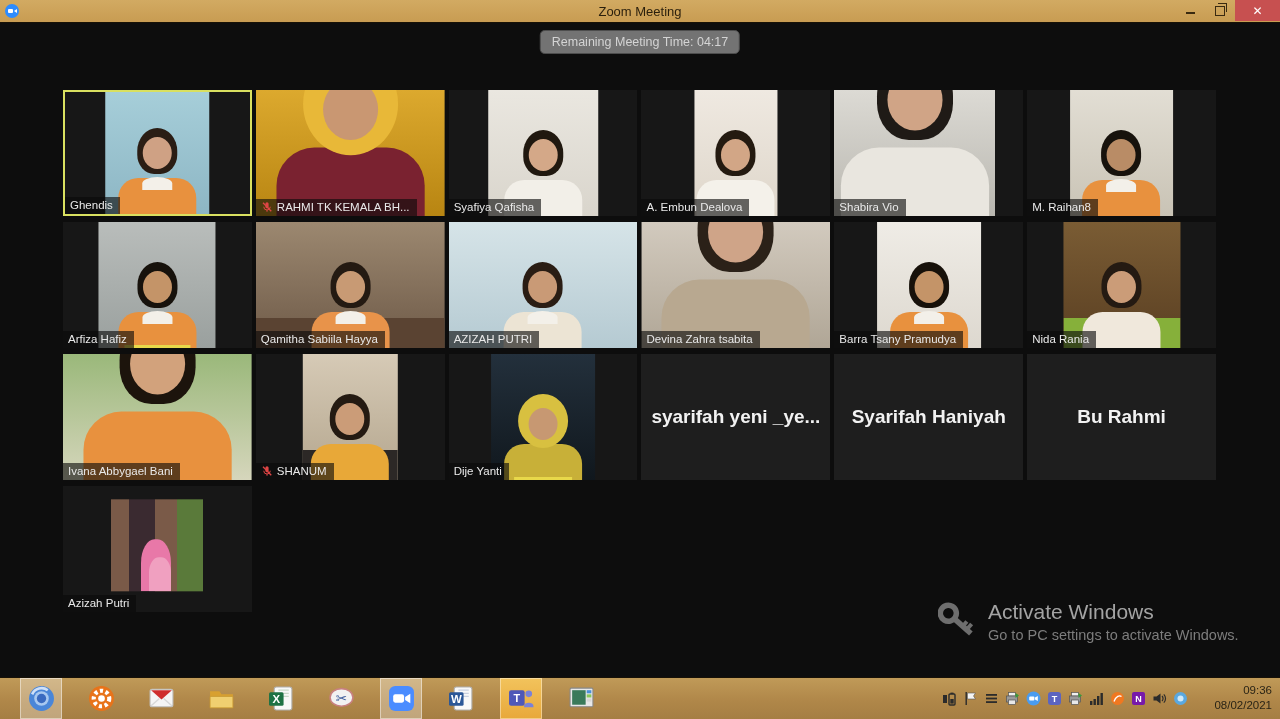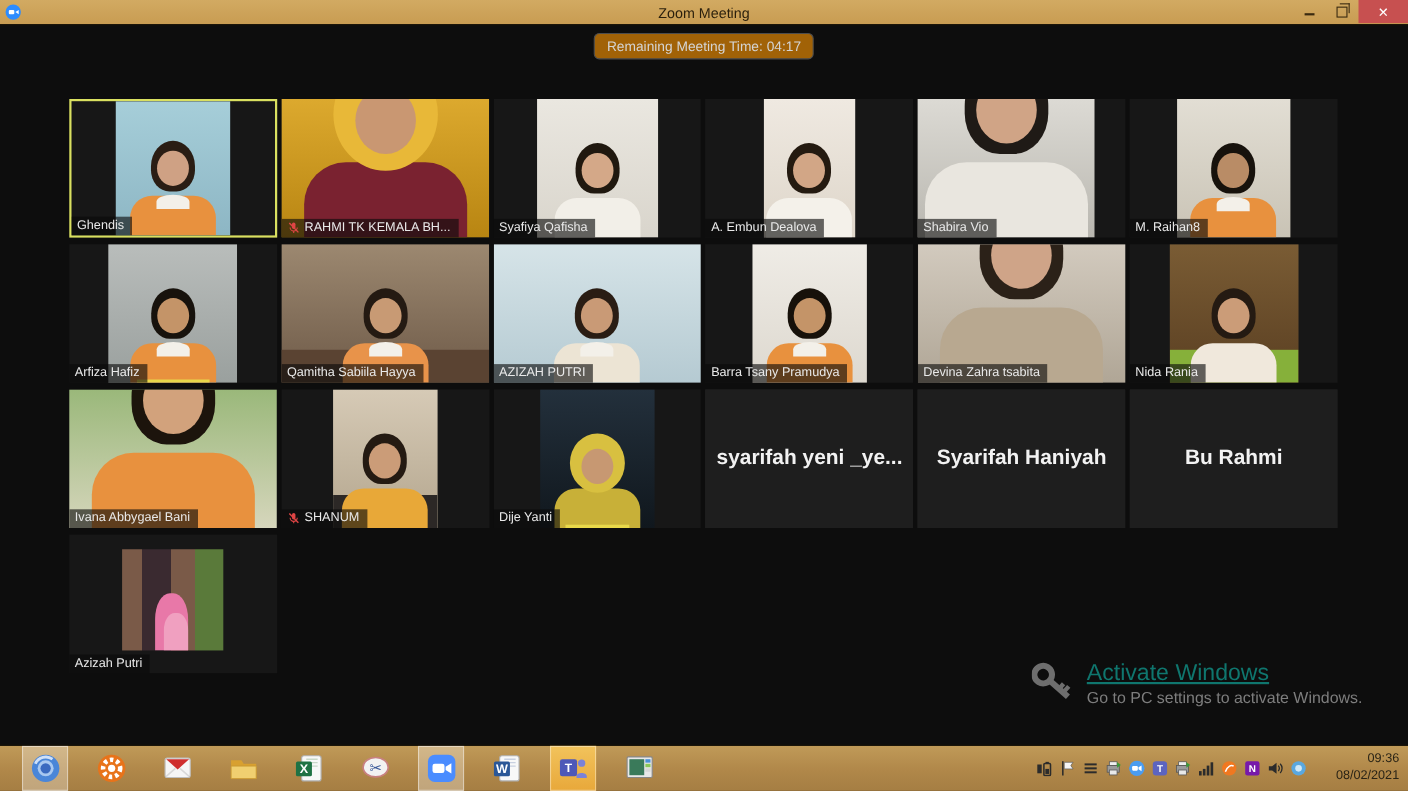--- a/index.html
+++ b/index.html
@@ -17,21 +17,21 @@
   .title-text{flex:1;text-align:center;font-size:13px;color:#2a1f0c;}
   .win-controls{position:absolute;right:0;top:0;height:22px;display:flex;}
   .win-btn{width:30px;height:21px;display:flex;align-items:center;justify-content:center;cursor:default;}
   .min-glyph{width:9px;height:2px;background:#3a2a10;margin-top:4px;}
   .restore-glyph{width:8px;height:8px;border:1px solid #3a2a10;position:relative;background:transparent;}
   .restore-glyph::before{content:"";position:absolute;left:2px;top:-4px;width:8px;height:8px;border:1px solid #3a2a10;border-bottom:none;border-left:none;}
   .close-btn{width:45px;background:var(--close-red,#c75050);color:#fff;font-size:12px;font-weight:bold;}
 
   
   .timer-badge{position:absolute;top:30px;left:50%;transform:translateX(-50%);
-    background:#a16207;border:1px solid #4d4d4d;border-radius:5px;color:#d4d4d4;
+    background:#737373;border:1px solid #4d4d4d;border-radius:5px;color:#d4d4d4;
     font-size:12.5px;padding:4px 11px;}
 
   
   .grid{position:absolute;left:63px;top:90px;width:1153px;height:522px;
     display:grid;grid-template-columns:repeat(6,1fr);grid-auto-rows:1fr;gap:6px 4px;}
   .tile{position:relative;background:#171717;overflow:hidden;box-sizing:border-box;}
   .tile.active{border:2px solid var(--active-border,#d9e060);}
   .video{position:absolute;top:0;bottom:0;overflow:hidden;}
   .video.center{left:50%;transform:translateX(-50%);}
   .video.left{left:0;}
@@ -51,21 +51,21 @@
     white-space:nowrap;overflow:hidden;}
   .name-label svg{flex:0 0 auto;}
   .center-name{position:absolute;inset:0;display:flex;align-items:center;justify-content:center;
     color:#f2f2f2;font-size:19px;font-weight:bold;background:#1e1e1e;}
   .tile.namedrop{background:#1e1e1e;}
   .photo{position:absolute;left:50%;top:50%;transform:translate(-50%,-54%);width:92px;height:92px;overflow:hidden;}
   .photo .kid{position:absolute;bottom:0;border-radius:45% 45% 0 0;}
 
   
   .watermark{position:absolute;left:938px;top:600px;color:#8a8a8a;display:flex;gap:8px;}
-  .wm-text .wm-title{font-size:21px;color:#0f766e;text-decoration:underline;}
+  .wm-text .wm-title{font-size:21px;color:#a3a3a3;}
   .wm-text .wm-sub{font-size:14.5px;color:#7d7d7d;margin-top:3px;}
 
   
   .taskbar{position:absolute;left:0;right:0;bottom:0;height:41px;
     background:linear-gradient(180deg,#c09a58 0%,#b08749 55%,#a57e43 100%);
     border-top:1px solid #171106;display:flex;align-items:stretch;}
   .pinned{display:flex;align-items:stretch;padding-left:20px;gap:18px;}
   .slot{width:42px;display:flex;align-items:center;justify-content:center;cursor:default;}
   .slot.light{background:rgba(255,255,255,.30);box-shadow:inset 0 0 0 1px rgba(255,255,255,.45);}
   .slot.alert{background:linear-gradient(180deg,#f2c35c,#e8a83a);box-shadow:inset 0 0 0 1px rgba(255,255,255,.4);}
@@ -210,42 +210,42 @@
             <div class="collar"></div>
             <div class="hair" style="background: rgb(42, 29, 20);"></div>
             <div class="face" style="background: rgb(201, 154, 118);"></div>
           </div>
         </div>
         <div class="name-label">
           <span>AZIZAH PUTRI</span>
         </div>
       </div>
       <div class="tile">
-        <div class="video center" style="width: 55%; background: linear-gradient(rgb(239, 236, 230) 0%, rgb(221, 216, 207) 100%);">
-          <div class="person">
-            <div class="torso" style="background: rgb(232, 145, 62);"></div>
-            <div class="collar"></div>
-            <div class="hair" style="background: rgb(23, 17, 10);"></div>
-            <div class="face" style="background: rgb(196, 148, 104);"></div>
-          </div>
-        </div>
-        <div class="name-label">
-          <span>Barra Tsany Pramudya</span>
-        </div>
-      </div>
-      <div class="tile">
         <div class="video center" style="width: 100%; background: linear-gradient(rgb(210, 202, 190) 0%, rgb(176, 166, 150) 100%);">
           <div class="person closeup">
             <div class="torso" style="background: rgb(184, 168, 144);"></div>
             <div class="hair" style="background: rgb(43, 33, 24);"></div>
             <div class="face" style="background: rgb(207, 164, 136);"></div>
           </div>
         </div>
         <div class="name-label">
           <span>Devina Zahra tsabita</span>
+        </div>
+      </div>
+      <div class="tile">
+        <div class="video center" style="width: 55%; background: linear-gradient(rgb(239, 236, 230) 0%, rgb(221, 216, 207) 100%);">
+          <div class="person">
+            <div class="torso" style="background: rgb(232, 145, 62);"></div>
+            <div class="collar"></div>
+            <div class="hair" style="background: rgb(23, 17, 10);"></div>
+            <div class="face" style="background: rgb(196, 148, 104);"></div>
+          </div>
+        </div>
+        <div class="name-label">
+          <span>Barra Tsany Pramudya</span>
         </div>
       </div>
       <div class="tile">
         <div class="video center" style="width: 62%; background: linear-gradient(rgb(122, 92, 52) 0%, rgb(90, 63, 34) 100%);">
           <div class="floor" style="background: rgb(134, 176, 58);"></div>
           <div class="person">
             <div class="torso" style="background: rgb(240, 232, 220);"></div>
             <div class="hair" style="background: rgb(36, 26, 18);"></div>
             <div class="face" style="background: rgb(203, 156, 120);"></div>
           </div>

